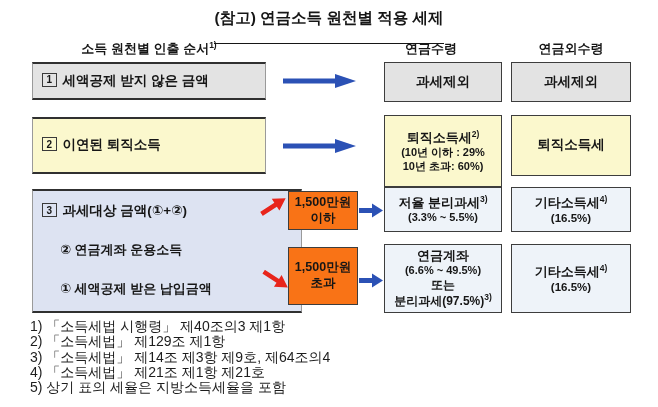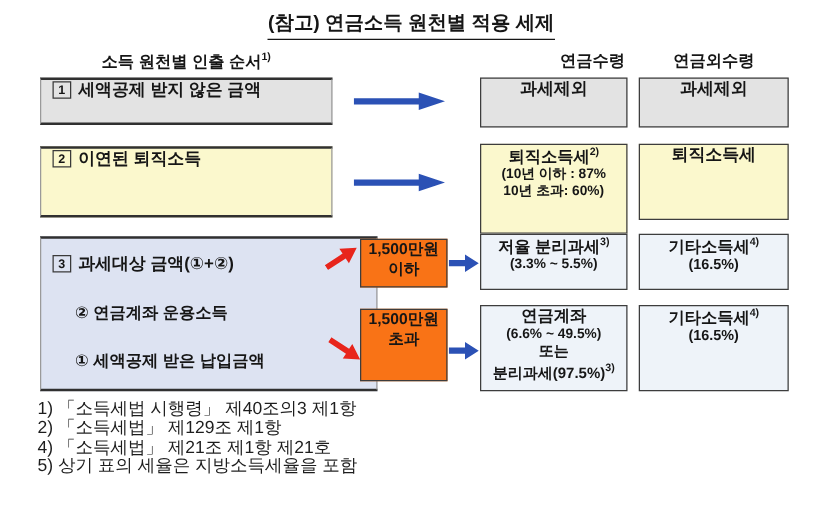--- a/index.html
+++ b/index.html
@@ -2,25 +2,25 @@
 <html><head>
 <meta charset="utf-8">
 <style>
   html,body{margin:0;padding:0;background:#fff;}
   .canvas{
     position:relative;width:658px;height:407px;background:#ffffff;
     font-family:"Liberation Sans","DejaVu Sans",sans-serif;color:#161616;overflow:hidden;
   }
   .abs{position:absolute;}
   .title{top:8px;left:0;width:100%;text-align:center;font-size:15.5px;font-weight:bold;}
-  .title-text{display:inline-block;border-bottom:1.7px solid #161616;padding-bottom:2px;}
+  .title-text{display:inline-block;border-bottom:1.7px solid #161616;padding-bottom:14px;}
   .colhdr{top:40px;font-size:13px;font-weight:bold;text-align:center;}
   .box{
     position:absolute;box-sizing:border-box;border:1.4px solid #3d3d3d;
-    display:flex;flex-direction:column;align-items:center;
+    display:flex;flex-direction:column;align-items:center;justify-content:center;
     text-align:center;line-height:1.22;
   }
   .leftbox{
     border:1px solid #9a9a9a;border-top:2.2px solid #303030;border-bottom:2.2px solid #303030;
     align-items:flex-start;text-align:left;padding-left:9px;
   }
   .gray{background:#e3e3e3;}
   .yellow{background:#fbf8cd;}
   .lavender{background:#dde3f2;}
   .condbg{background:#f97316;}
@@ -47,21 +47,21 @@
 
 <div class="canvas">
 
   <div class="abs title">
     <span class="title-text">(참고) 연금소득 원천별 적용 세제</span>
   </div>
 
   <div class="abs colhdr" style="left:32px;width:234px;">
     <span>소득 원천별 인출 순서</span><sup>1)</sup>
   </div>
-  <div class="abs colhdr" style="left:382px;width:118px;text-align:right;">연금수령</div>
+  <div class="abs colhdr" style="left:372px;width:118px;">연금수령</div>
   <div class="abs colhdr" style="left:511px;width:120px;">연금외수령</div>
 
   <div class="box leftbox gray" style="left:32px;top:62px;width:234px;height:38px;">
     <div class="boxlabel">
       <span class="numbox">1</span><span>세액공제 받지 않은 금액</span>
     </div>
   </div>
   <span class="arrow" style="left:283px;top:73px;">
     <svg width="74" height="16" viewBox="0 0 74 16">
         <path d="M0,5.5 L52,5.5 L52,1 L73,8 L52,15 L52,10.5 L0,10.5 Z" fill="#2b51b5"></path>
@@ -81,21 +81,21 @@
   </div>
   <span class="arrow" style="left:283px;top:138px;">
     <svg width="74" height="16" viewBox="0 0 74 16">
         <path d="M0,5.5 L52,5.5 L52,1 L73,8 L52,15 L52,10.5 L0,10.5 Z" fill="#2b51b5"></path>
       </svg>
   </span>
   <div class="box yellow" style="left:384px;top:115px;width:118px;height:72px;">
     <div class="boxtitle">
       <span>퇴직소득세</span><sup>2)</sup>
     </div>
-    <div class="boxsub">(10년 이하 : 87%</div>
+    <div class="boxsub">(10년 이하 : 29%</div>
     <div class="boxsub">10년 초과: 60%)</div>
   </div>
   <div class="box yellow" style="left:511px;top:115px;width:120px;height:61px;">
     <div class="boxlabel">퇴직소득세</div>
   </div>
 
   <div class="box leftbox lavender row3content" style="left:32px;top:189px;width:270px;height:124px;">
     <div class="boxlabel">
       <span class="numbox">3</span><span>과세대상 금액(①+②)</span>
     </div>
@@ -155,17 +155,18 @@
   <div class="box lblue" style="left:511px;top:244px;width:120px;height:69px;">
     <div class="boxtitle">
       <span>기타소득세</span><sup>4)</sup>
     </div>
     <div class="rate">(16.5%)</div>
   </div>
 
   <div class="abs footnotes">
     <div>1) 「소득세법 시행령」 제40조의3 제1항</div>
     <div>2) 「소득세법」 제129조 제1항</div>
+    <div>3) 「소득세법」 제14조 제3항 제9호, 제64조의4</div>
     <div>4) 「소득세법」 제21조 제1항 제21호</div>
     <div>5) 상기 표의 세율은 지방소득세율을 포함</div>
   </div>
 
 </div>
 
 </body></html>

